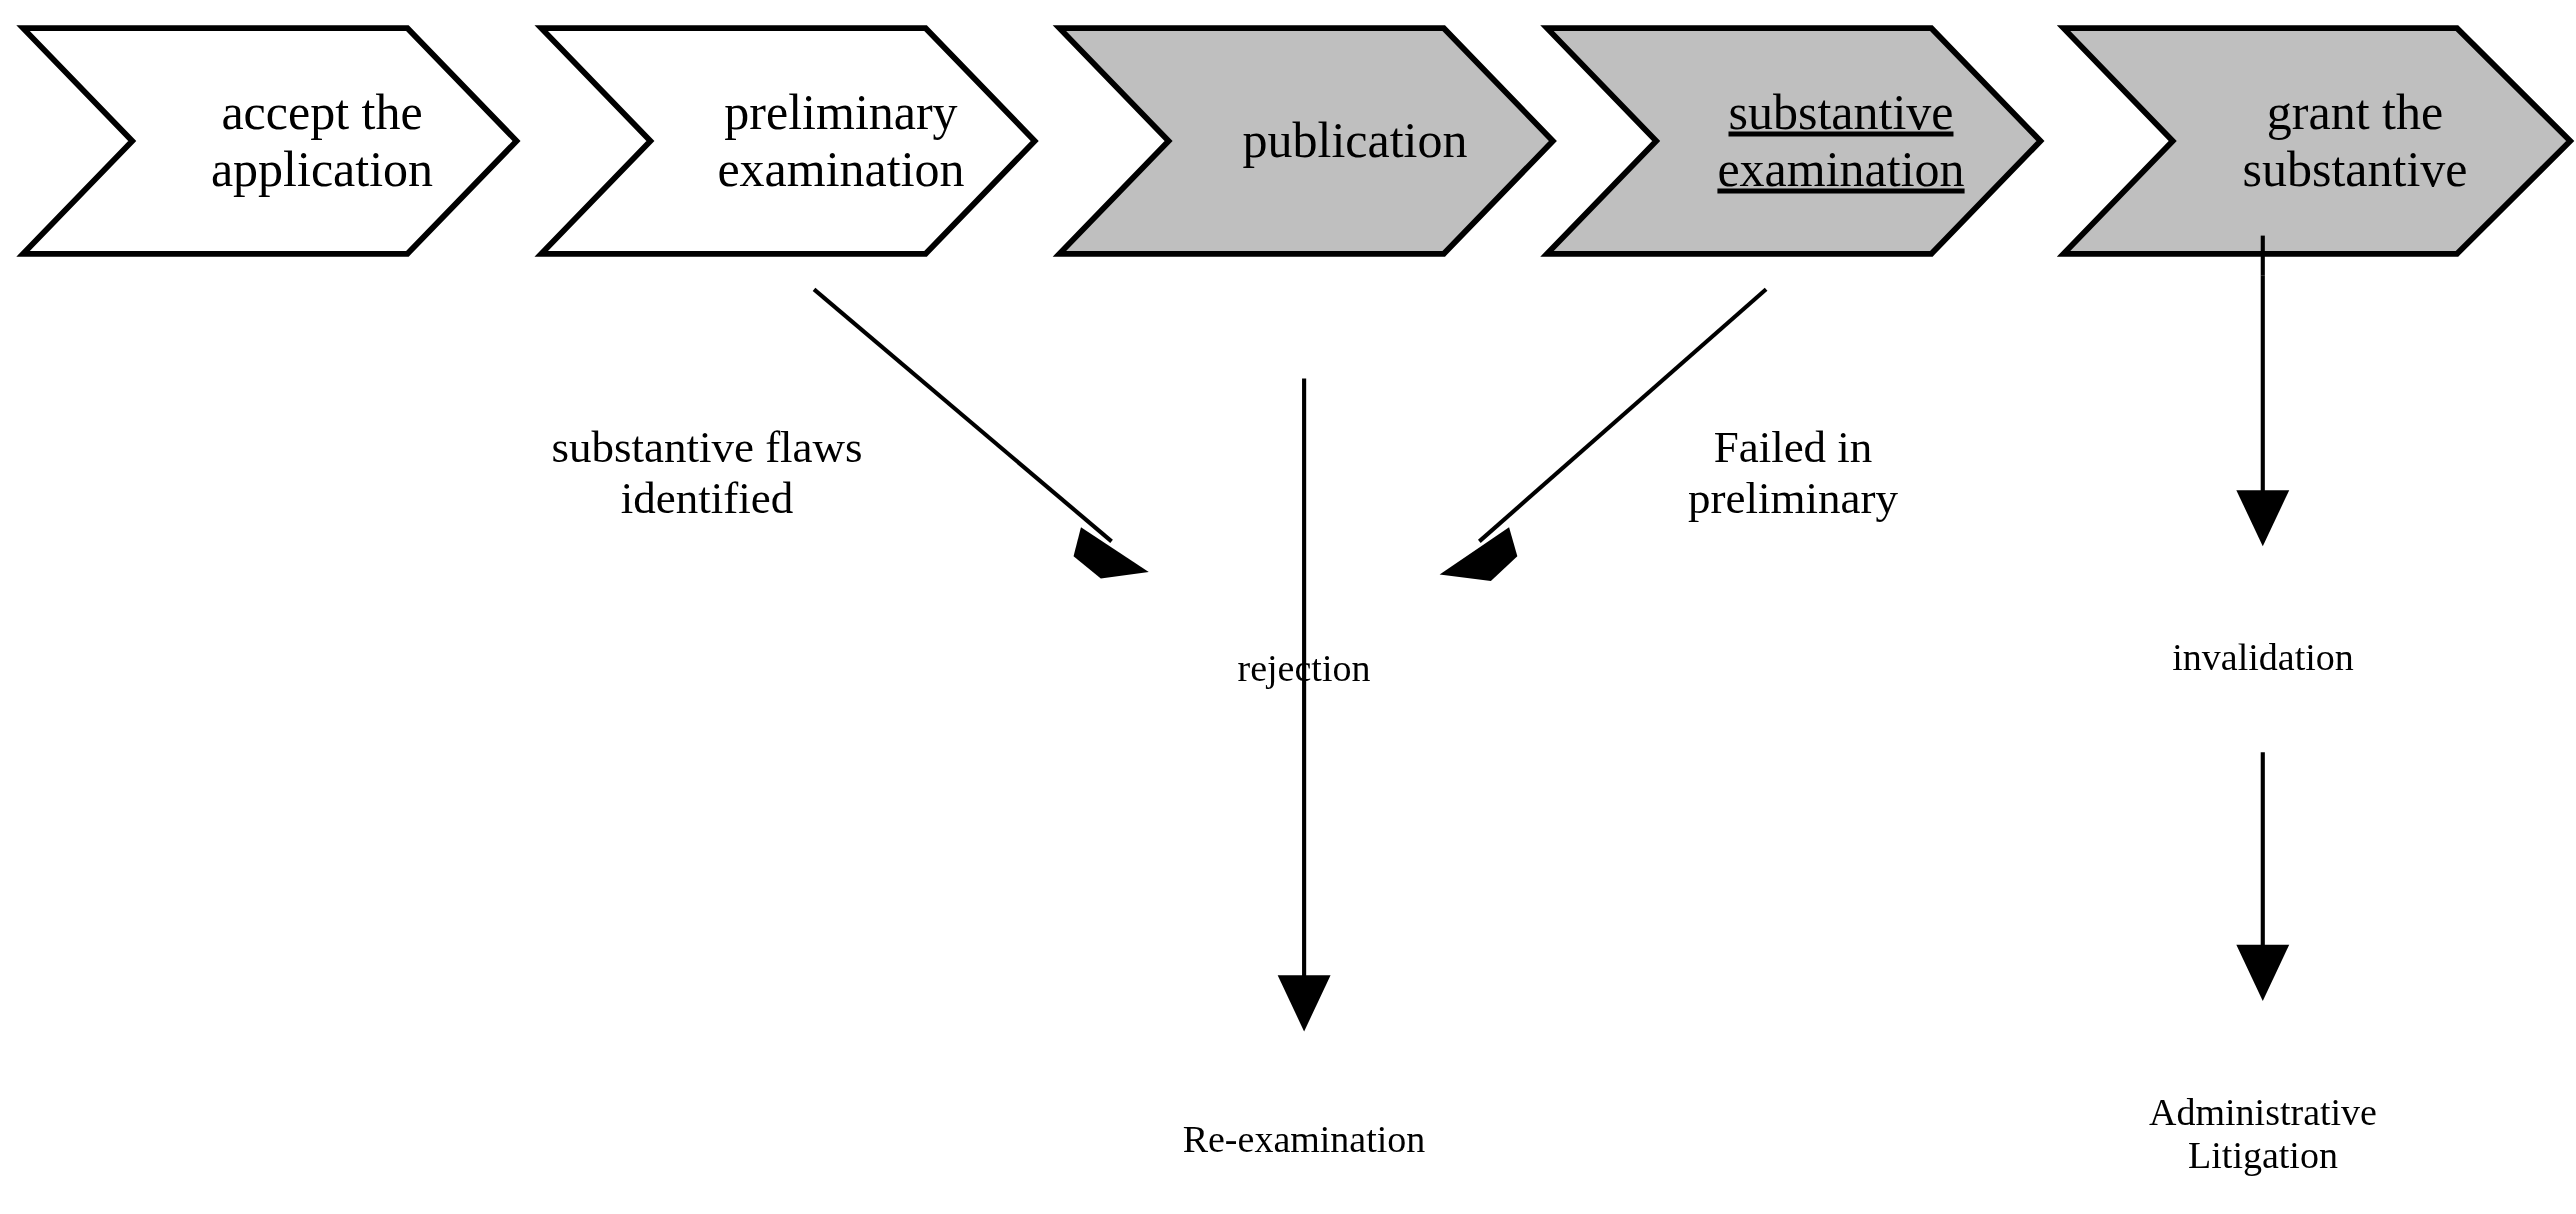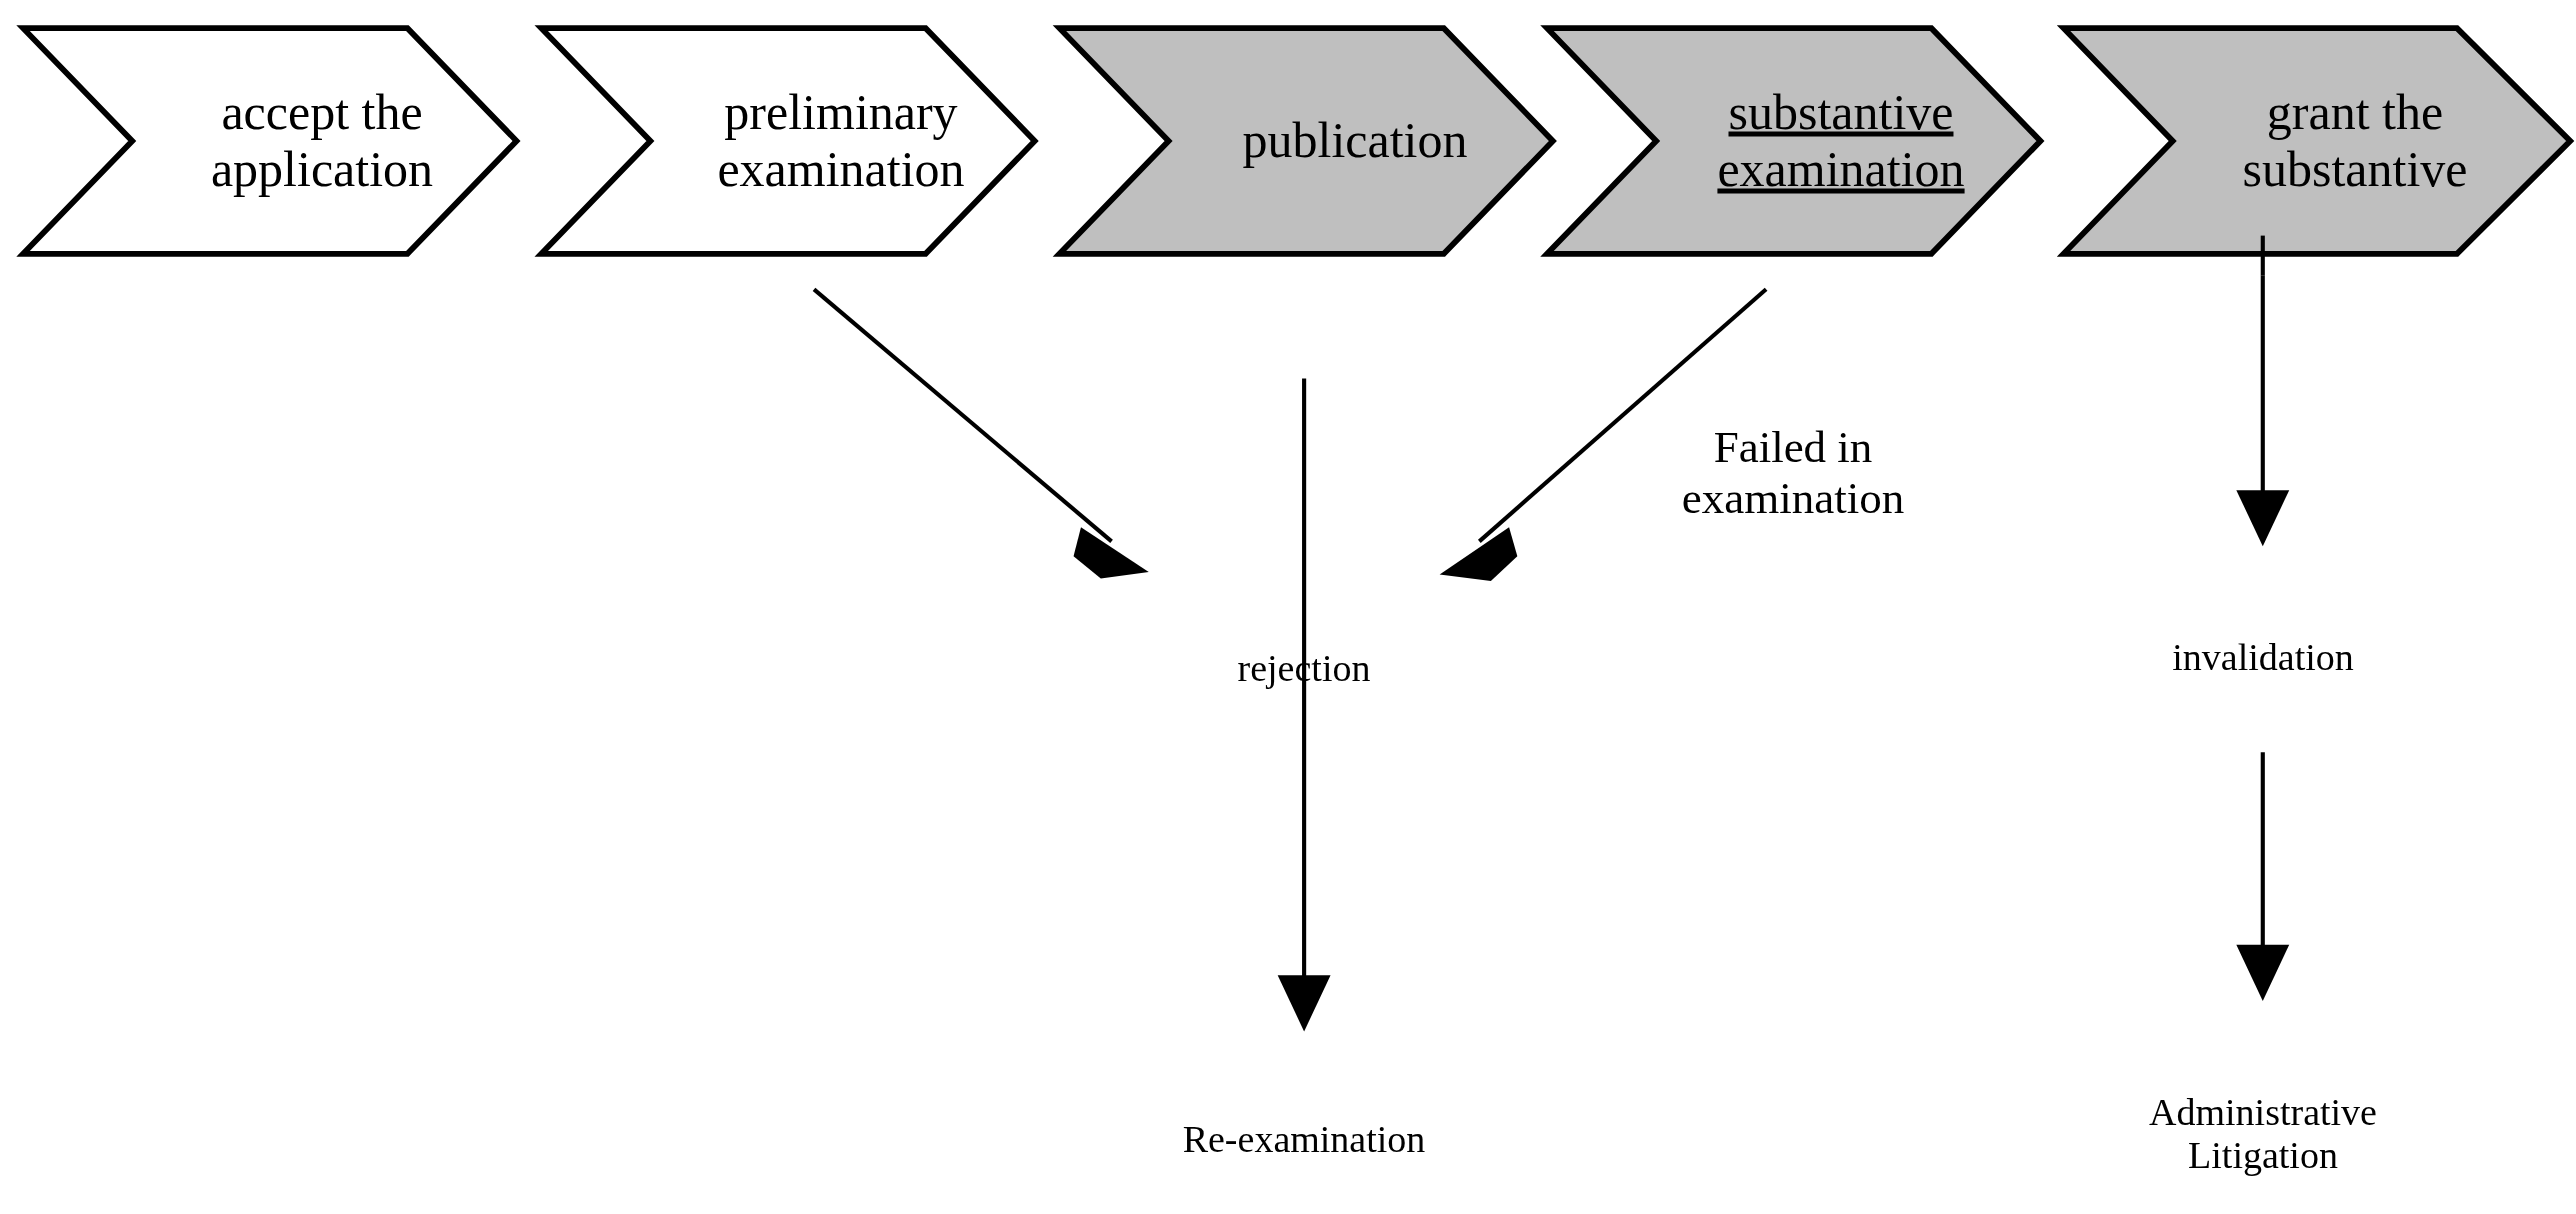--- a/index.html
+++ b/index.html
@@ -117,23 +117,25 @@
 examination</div>
 
   <div class="txt chev-label" style="left:1355px; top:140px;text-align:center;">publication</div>
 
   <div class="txt chev-label" style="left:1841px; top:140px;text-decoration:underline;">substantive
 examination</div>
 
   <div class="txt chev-label" style="left:2355px; top:140px;">grant the
 substantive</div>
 
+  <div class="txt edge-label" style="left:707px; top:473px;">substantive flaws
+identified</div>
 
   <div class="txt edge-label" style="left:1793px; top:473px;">Failed in
-examination</div>
+preliminary</div>
 
   <div class="txt node-label" style="left:1304px; top:668px;">rejection</div>
 
   <div class="txt node-label" style="left:1304px; top:1139px;">Re-examination</div>
 
   <div class="txt node-label" style="left:2263px; top:657px;">invalidation</div>
 
   <div class="txt node-label" style="left:2263px; top:1134px;">Administrative
 Litigation</div>
 

